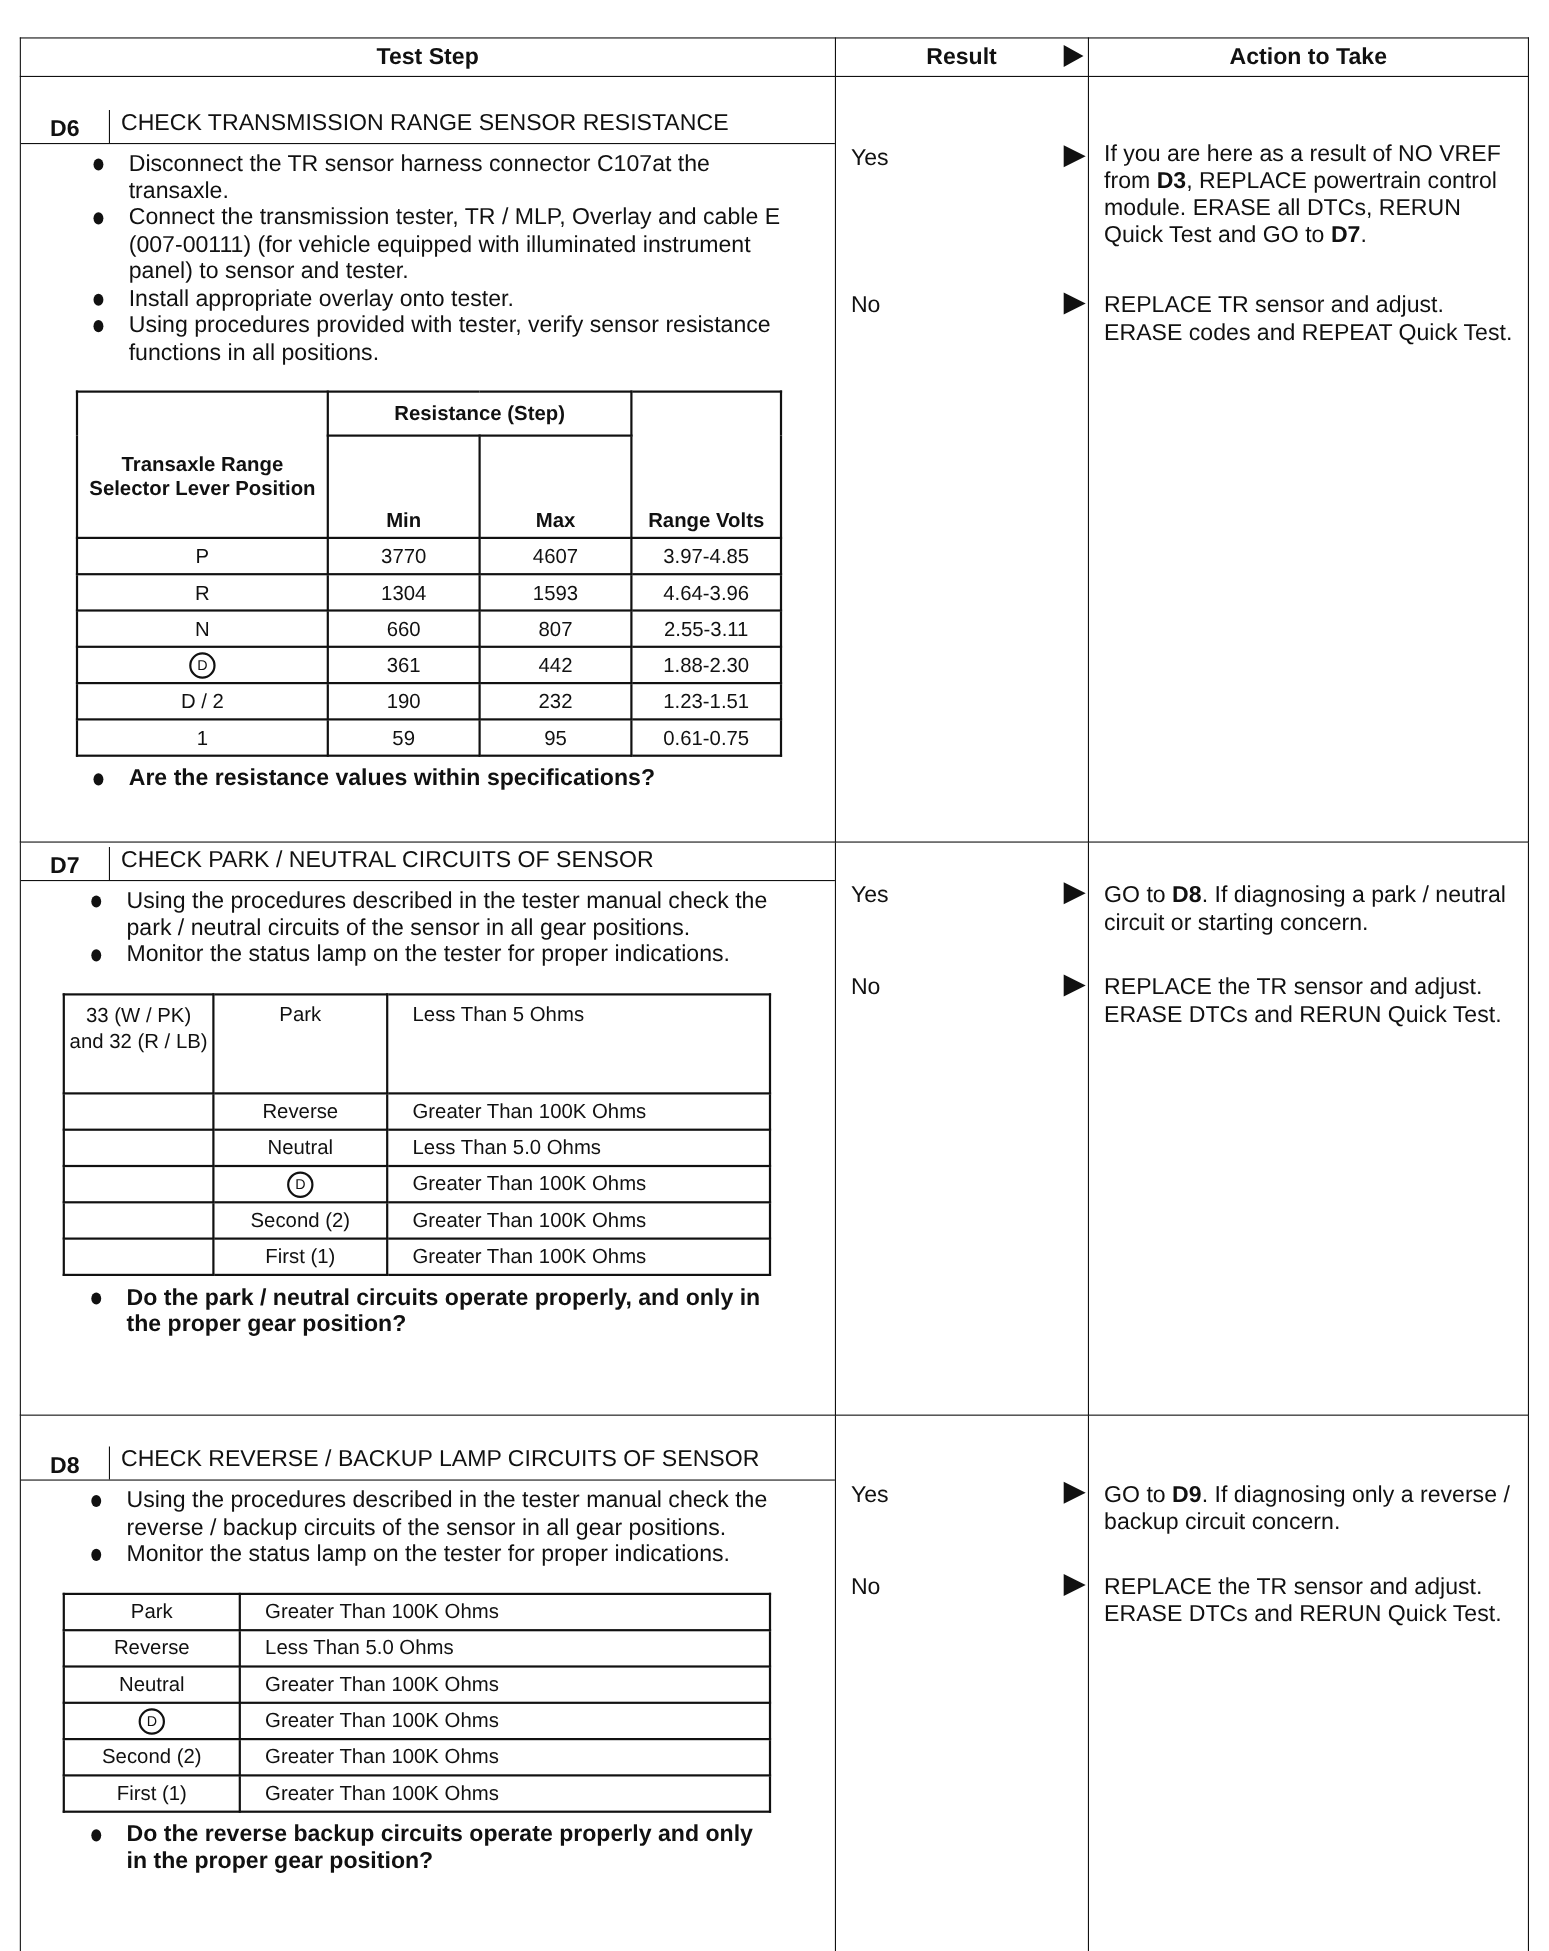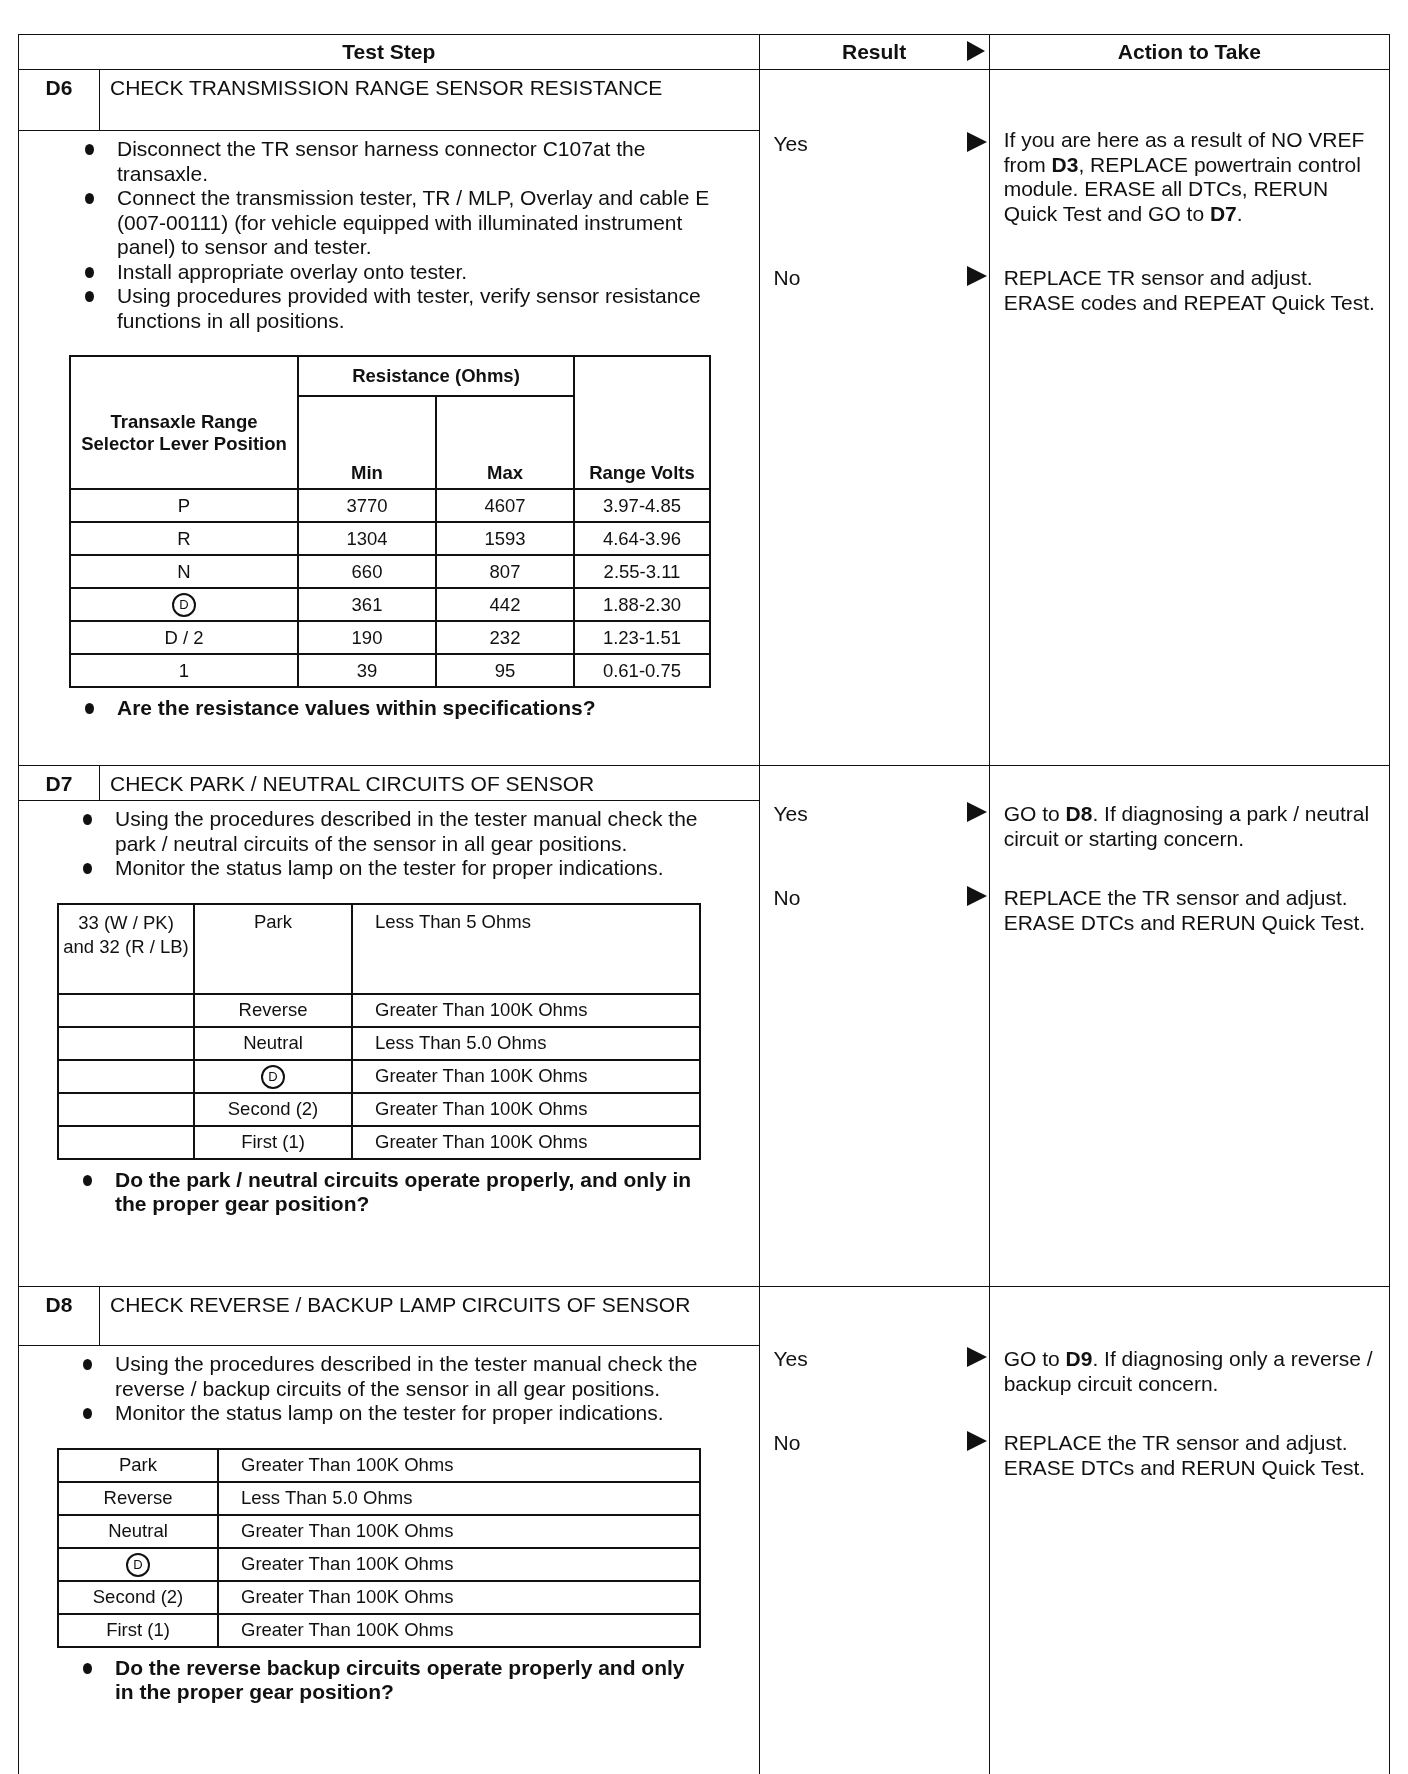--- a/index.html
+++ b/index.html
@@ -12,21 +12,21 @@
   table.main { border-collapse: collapse; width: 1372px; table-layout: fixed; }
   table.main td, table.main th { border: 1.5px solid #111; vertical-align: top; padding: 0; }
   table.main th { height: 34px; font-size: 21px; font-weight: bold; text-align: center; vertical-align: middle; }
   .col-step { width: 740px; }
   .col-result { width: 230px; }
   .col-action { width: 400px; }
   .hdr-result { position: relative; }
   .hdr-arrow { position: absolute; right: 4px; top: 6px; width: 0; height: 0;
     border-top: 10px solid transparent; border-bottom: 10px solid transparent; border-left: 18px solid #111; }
 
-  .step-head { display: flex; border-bottom: 1.5px solid #111; }
+  .step-head { display: flex; border-bottom: 1.5px solid #111; align-items: flex-end; }
   .step-id { width: 80px; font-weight: bold; font-size: 21px; text-align: center; padding-top: 6px; border-right: 1.5px solid #111; }
   .step-title { flex: 1; font-size: 21px; padding: 6px 10px 6px 10px; line-height: 24px; }
 
   .step-body { padding: 6px 20px 8px 40px; }
   ul.bullets { margin: 0; padding: 0; list-style: none; }
   ul.bullets li { position: relative; padding-left: 38px; font-size: 21px; line-height: 24.5px; }
   ul.bullets li::before { content: ""; position: absolute; left: 6px; top: 7px; width: 9px; height: 11px; border-radius: 50%; background: #111; }
   .question { font-weight: bold; }
 
   table.spec { border-collapse: collapse; margin: 22px 0 8px 0; table-layout: fixed; }
@@ -79,21 +79,21 @@
         <table class="spec" style="margin-left:-10px; width:640px;">
           <colgroup>
                   <col style="width:228px">
                   <col style="width:138px">
                   <col style="width:138px">
                   <col style="width:136px">
                 </colgroup>
           <tbody>
                   <tr>
             <td rowspan="2" class="th" style="height:110px; padding-top:21px;">Transaxle Range Selector Lever Position</td>
-            <td colspan="2" class="th" style="height:33px;">Resistance (Ohms)</td>
+            <td colspan="2" class="th" style="height:33px;">Resistance (Step)</td>
             <td rowspan="2" class="th" style="vertical-align:bottom; padding-bottom:4px;">Range Volts</td>
           </tr>
           <tr>
             <td class="th" style="height:76px; vertical-align:bottom; padding-bottom:4px;">Min</td>
             <td class="th" style="vertical-align:bottom; padding-bottom:4px;">Max</td>
           </tr>
           <tr>
             <td>P</td>
             <td>3770</td>
             <td>4607</td>
@@ -118,21 +118,21 @@
             <td>1.88-2.30</td>
           </tr>
           <tr>
             <td>D / 2</td>
             <td>190</td>
             <td>232</td>
             <td>1.23-1.51</td>
           </tr>
           <tr>
             <td>1</td>
-            <td>39</td>
+            <td>59</td>
             <td>95</td>
             <td>0.61-0.75</td>
           </tr>
         </tbody>
               </table>
         <ul class="bullets">
           <li class="question">Are the resistance values within specifications?</li>
         </ul>
       </div>
     </td>

